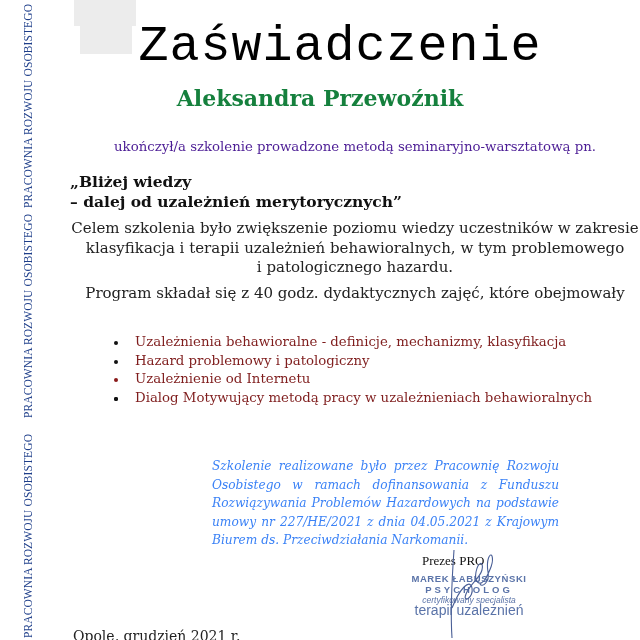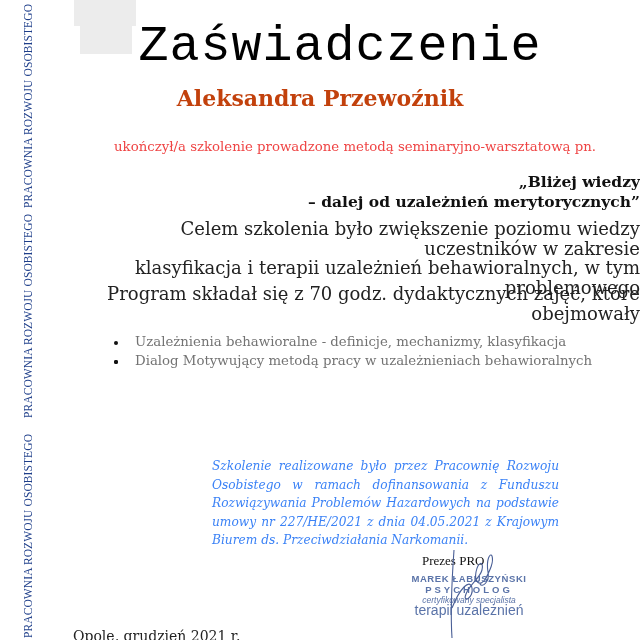--- a/index.html
+++ b/index.html
@@ -22,27 +22,27 @@
     .deco1 { position: absolute; left: 74px; top: 0; width: 62px; height: 26px; background: #ececec; }
     .deco2 { position: absolute; left: 80px; top: 26px; width: 52px; height: 28px; background: #ececec; }
     .title {
       position: absolute; left: 0; top: 18px; width: 640px; text-align: center;
       font-family: "Liberation Mono", "DejaVu Sans Mono", monospace;
       font-size: 50px; color: #000000; letter-spacing: 1px; padding-left: 20px;
     }
     .name {
       position: absolute; left: 0; top: 85px; width: 640px; text-align: center;
       font-family: "DejaVu Serif", serif; font-weight: bold;
-      font-size: 22px; color: #c2410c;
+      font-size: 22px; color: #15803d;
     }
-    .line { position: absolute; left: 70px; width: 570px; text-align: center; font-size: 13.3px; color: #ef4444; }
-    .course { position: absolute; left: 70px; width: 570px; text-align: right; font-weight: bold; font-size: 15.5px; line-height: 20px; color: #111; }
-    .para { position: absolute; left: 70px; width: 570px; text-align: right; font-size: 18px; line-height: 19.5px; color: #222; }
+    .line { position: absolute; left: 70px; width: 570px; text-align: center; font-size: 13.3px; color: #4c1d95; }
+    .course { position: absolute; left: 70px; width: 570px; text-align: left; font-weight: bold; font-size: 15.5px; line-height: 20px; color: #111; }
+    .para { position: absolute; left: 70px; width: 570px; text-align: center; font-size: 15px; line-height: 19.5px; color: #222; }
     .modules { position: absolute; left: 112px; top: 333px; margin: 0; padding: 0; list-style: none; }
-    .modules li { font-size: 13.3px; line-height: 18.5px; color: #737373; position: relative; padding-left: 23px; white-space: nowrap; }
+    .modules li { font-size: 13.3px; line-height: 18.5px; color: #7f1d1d; position: relative; padding-left: 23px; white-space: nowrap; }
     .bullet { position: absolute; left: 2px; top: 8px; width: 4px; height: 4px; border-radius: 50%; background: #111; }
     .bullet.red { background: #8a1a1a; }
     .funding {
       position: absolute; left: 212px; top: 457px; width: 347px;
       font-style: italic; font-size: 12.2px; line-height: 18.6px;
       text-align: justify; text-align-last: left; color: #3b82f6;
     }
     .signer { position: absolute; left: 422px; top: 553px; font-family: "Liberation Serif", serif; font-size: 13px; color: #111; }
     .stamp { position: absolute; left: 404px; top: 573px; width: 130px; font-family: "Liberation Sans", sans-serif; color: #5a73a8; text-align: center; }
     .stamp .s1 { font-size: 9.5px; font-weight: bold; letter-spacing: 0.6px; }
@@ -70,28 +70,31 @@
 <div class="line" style="top:139px;">ukończył/a szkolenie prowadzone metodą seminaryjno-warsztatową pn.</div>
 
 <div class="course" style="top:172px;">
   <div>„Bliżej wiedzy</div>
   <div>– dalej od uzależnień merytorycznych”</div>
 </div>
 
 <div class="para" style="top:219px;">
   <div>Celem szkolenia było zwiększenie poziomu wiedzy uczestników w zakresie</div>
   <div>klasyfikacja i terapii uzależnień behawioralnych, w tym problemowego</div>
+  <div>i patologicznego hazardu.</div>
 </div>
 
 <div class="para" style="top:284px;">
-  <div>Program składał się z 70 godz. dydaktycznych zajęć, które obejmowały</div>
+  <div>Program składał się z 40 godz. dydaktycznych zajęć, które obejmowały</div>
 </div>
 
 <ul class="modules">
   <li><span class="bullet"></span><span>Uzależnienia behawioralne  - definicje, mechanizmy, klasyfikacja</span></li>
+  <li><span class="bullet"></span><span>Hazard problemowy i patologiczny</span></li>
+  <li><span class="bullet red"></span><span>Uzależnienie od Internetu</span></li>
   <li><span class="bullet"></span></li>
   <li><span class="bullet"></span><span>Dialog Motywujący metodą pracy w uzależnieniach behawioralnych</span></li>
 </ul>
 
 <div class="funding">Szkolenie realizowane było przez Pracownię Rozwoju Osobistego w ramach dofinansowania z Funduszu Rozwiązywania Problemów Hazardowych na podstawie umowy nr 227/HE/2021 z dnia 04.05.2021 z Krajowym Biurem ds. Przeciwdziałania Narkomanii.</div>
 
 <div class="signer">Prezes PRO</div>
 
 <div class="stamp">
   <div class="s1">MAREK ŁABUSZYŃSKI</div>

